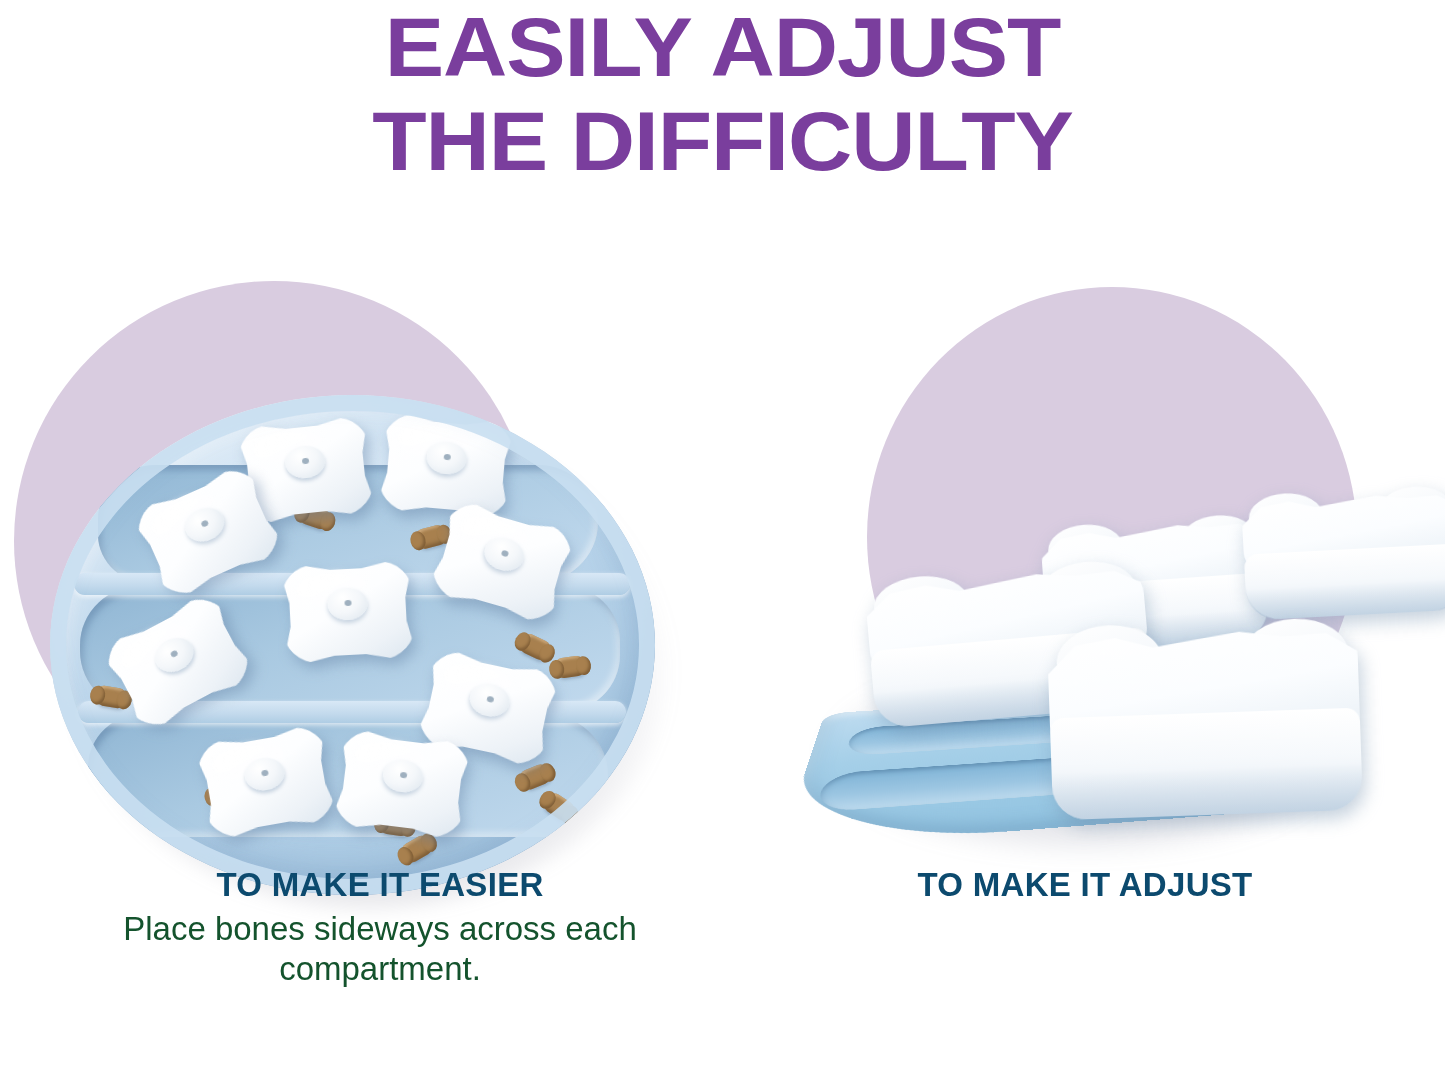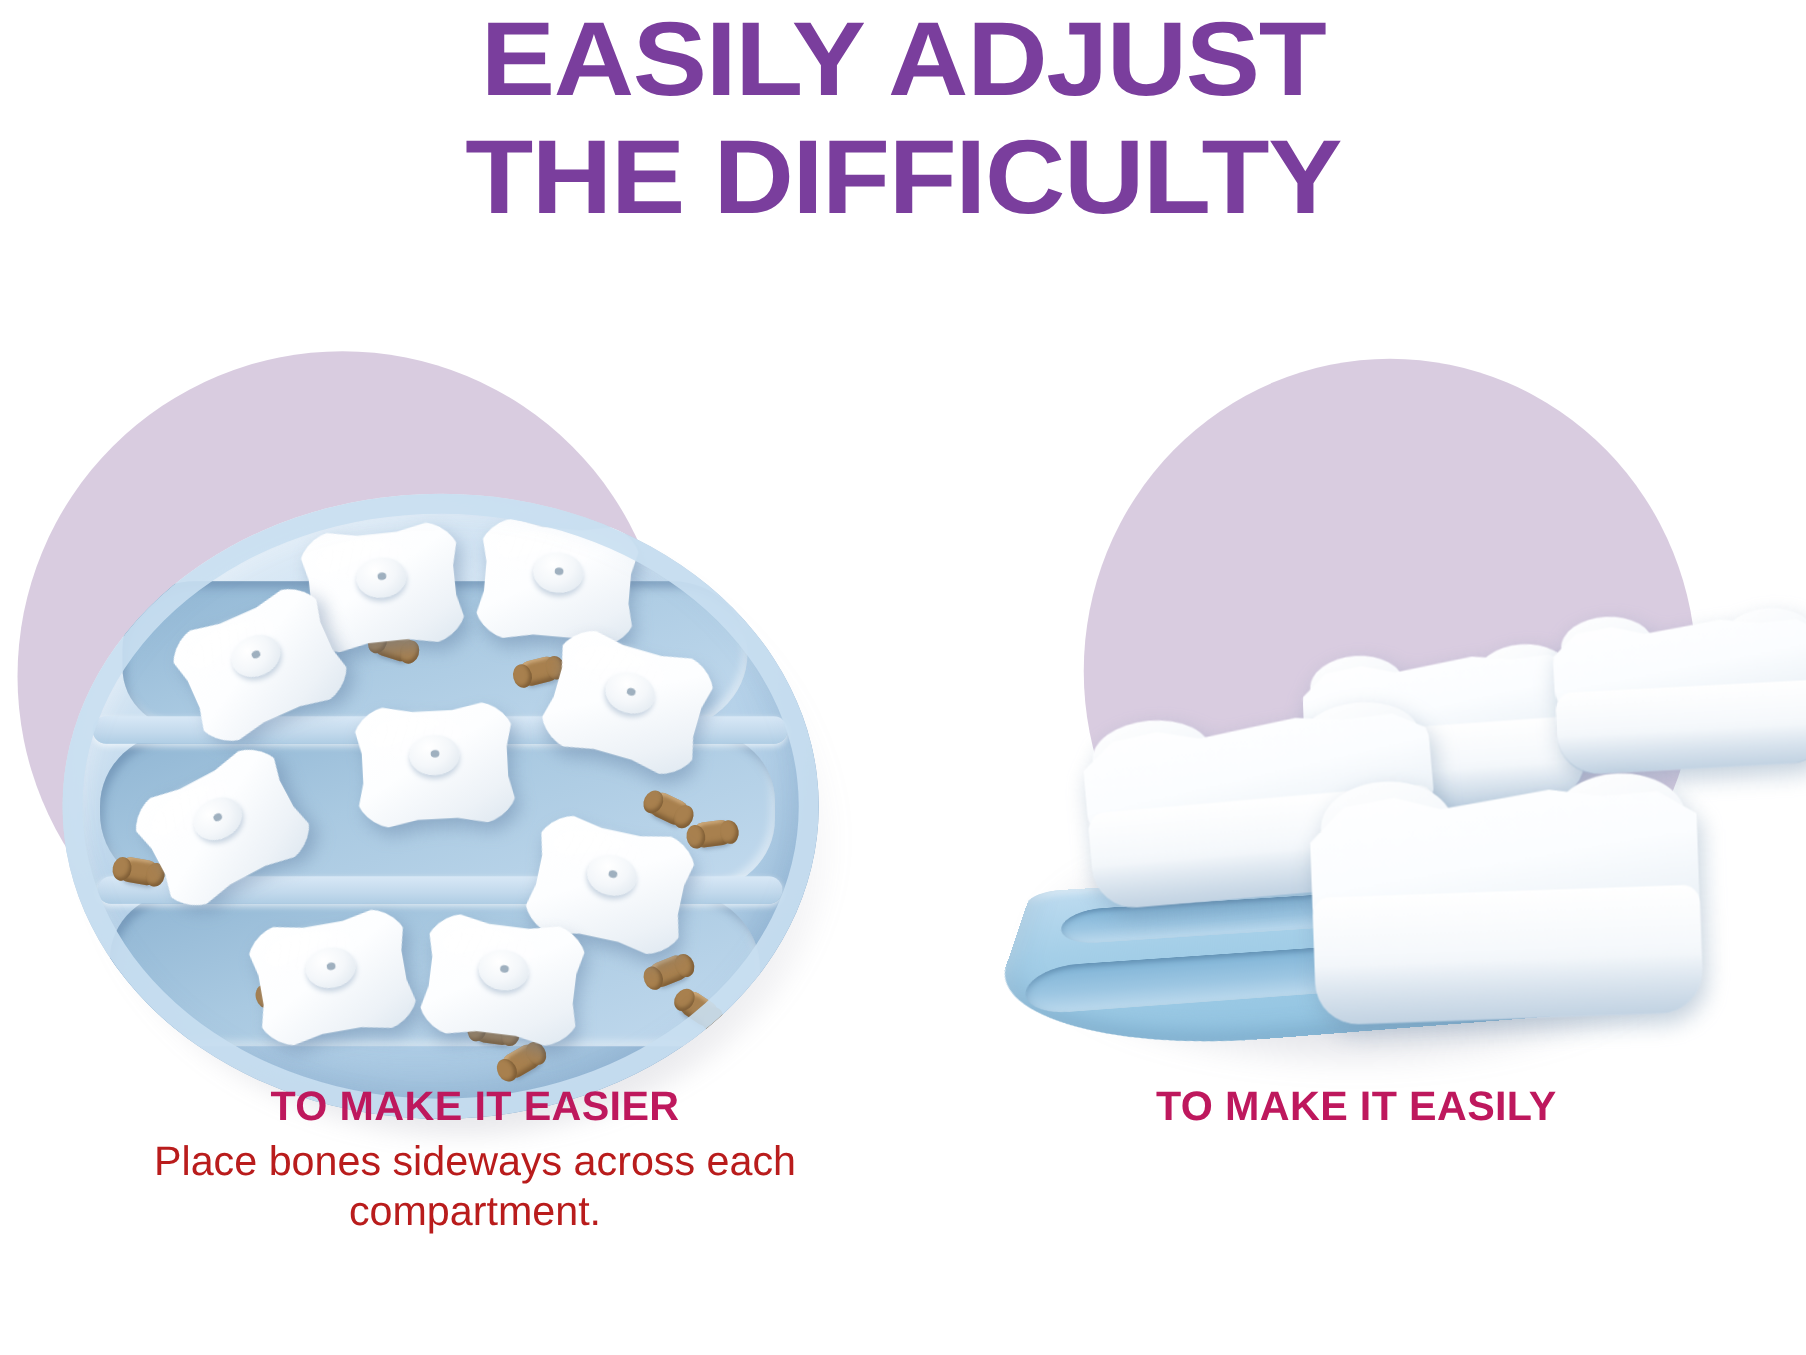--- a/index.html
+++ b/index.html
@@ -315,29 +315,29 @@
     text-align: center;
     color: #5A5A5C;
   }
   .caption-left  { left: 30px;  width: 700px; }
   .caption-right { left: 740px; width: 690px; }
   .cap-title {
     font-family: "Liberation Sans", sans-serif;
     font-weight: bold;
     font-size: 33px;
     letter-spacing: 0.3px;
-    color: #be185d;
+    color: #0c4a6e;
     line-height: 1.18;
     margin: 0 0 4px 0;
   }
   .cap-body {
     font-family: "Liberation Sans", sans-serif;
     font-weight: normal;
     font-size: 33px;
-    color: #b91c1c;
+    color: #14532d;
     line-height: 1.22;
     margin: 0;
     padding: 0 30px;
   }
 </style>
 </head>
 <body>
 
 <div class="page">
 
@@ -473,17 +473,17 @@
   </div>
 
   <div class="captions">
 
     <div class="caption caption-left">
       <p class="cap-title">TO MAKE IT EASIER</p>
       <p class="cap-body">Place bones sideways across each compartment.</p>
     </div>
 
     <div class="caption caption-right">
-      <p class="cap-title">TO MAKE IT EASILY</p>
+      <p class="cap-title">TO MAKE IT ADJUST</p>
     </div>
   </div>
 
 </div>
 
 </body></html>

